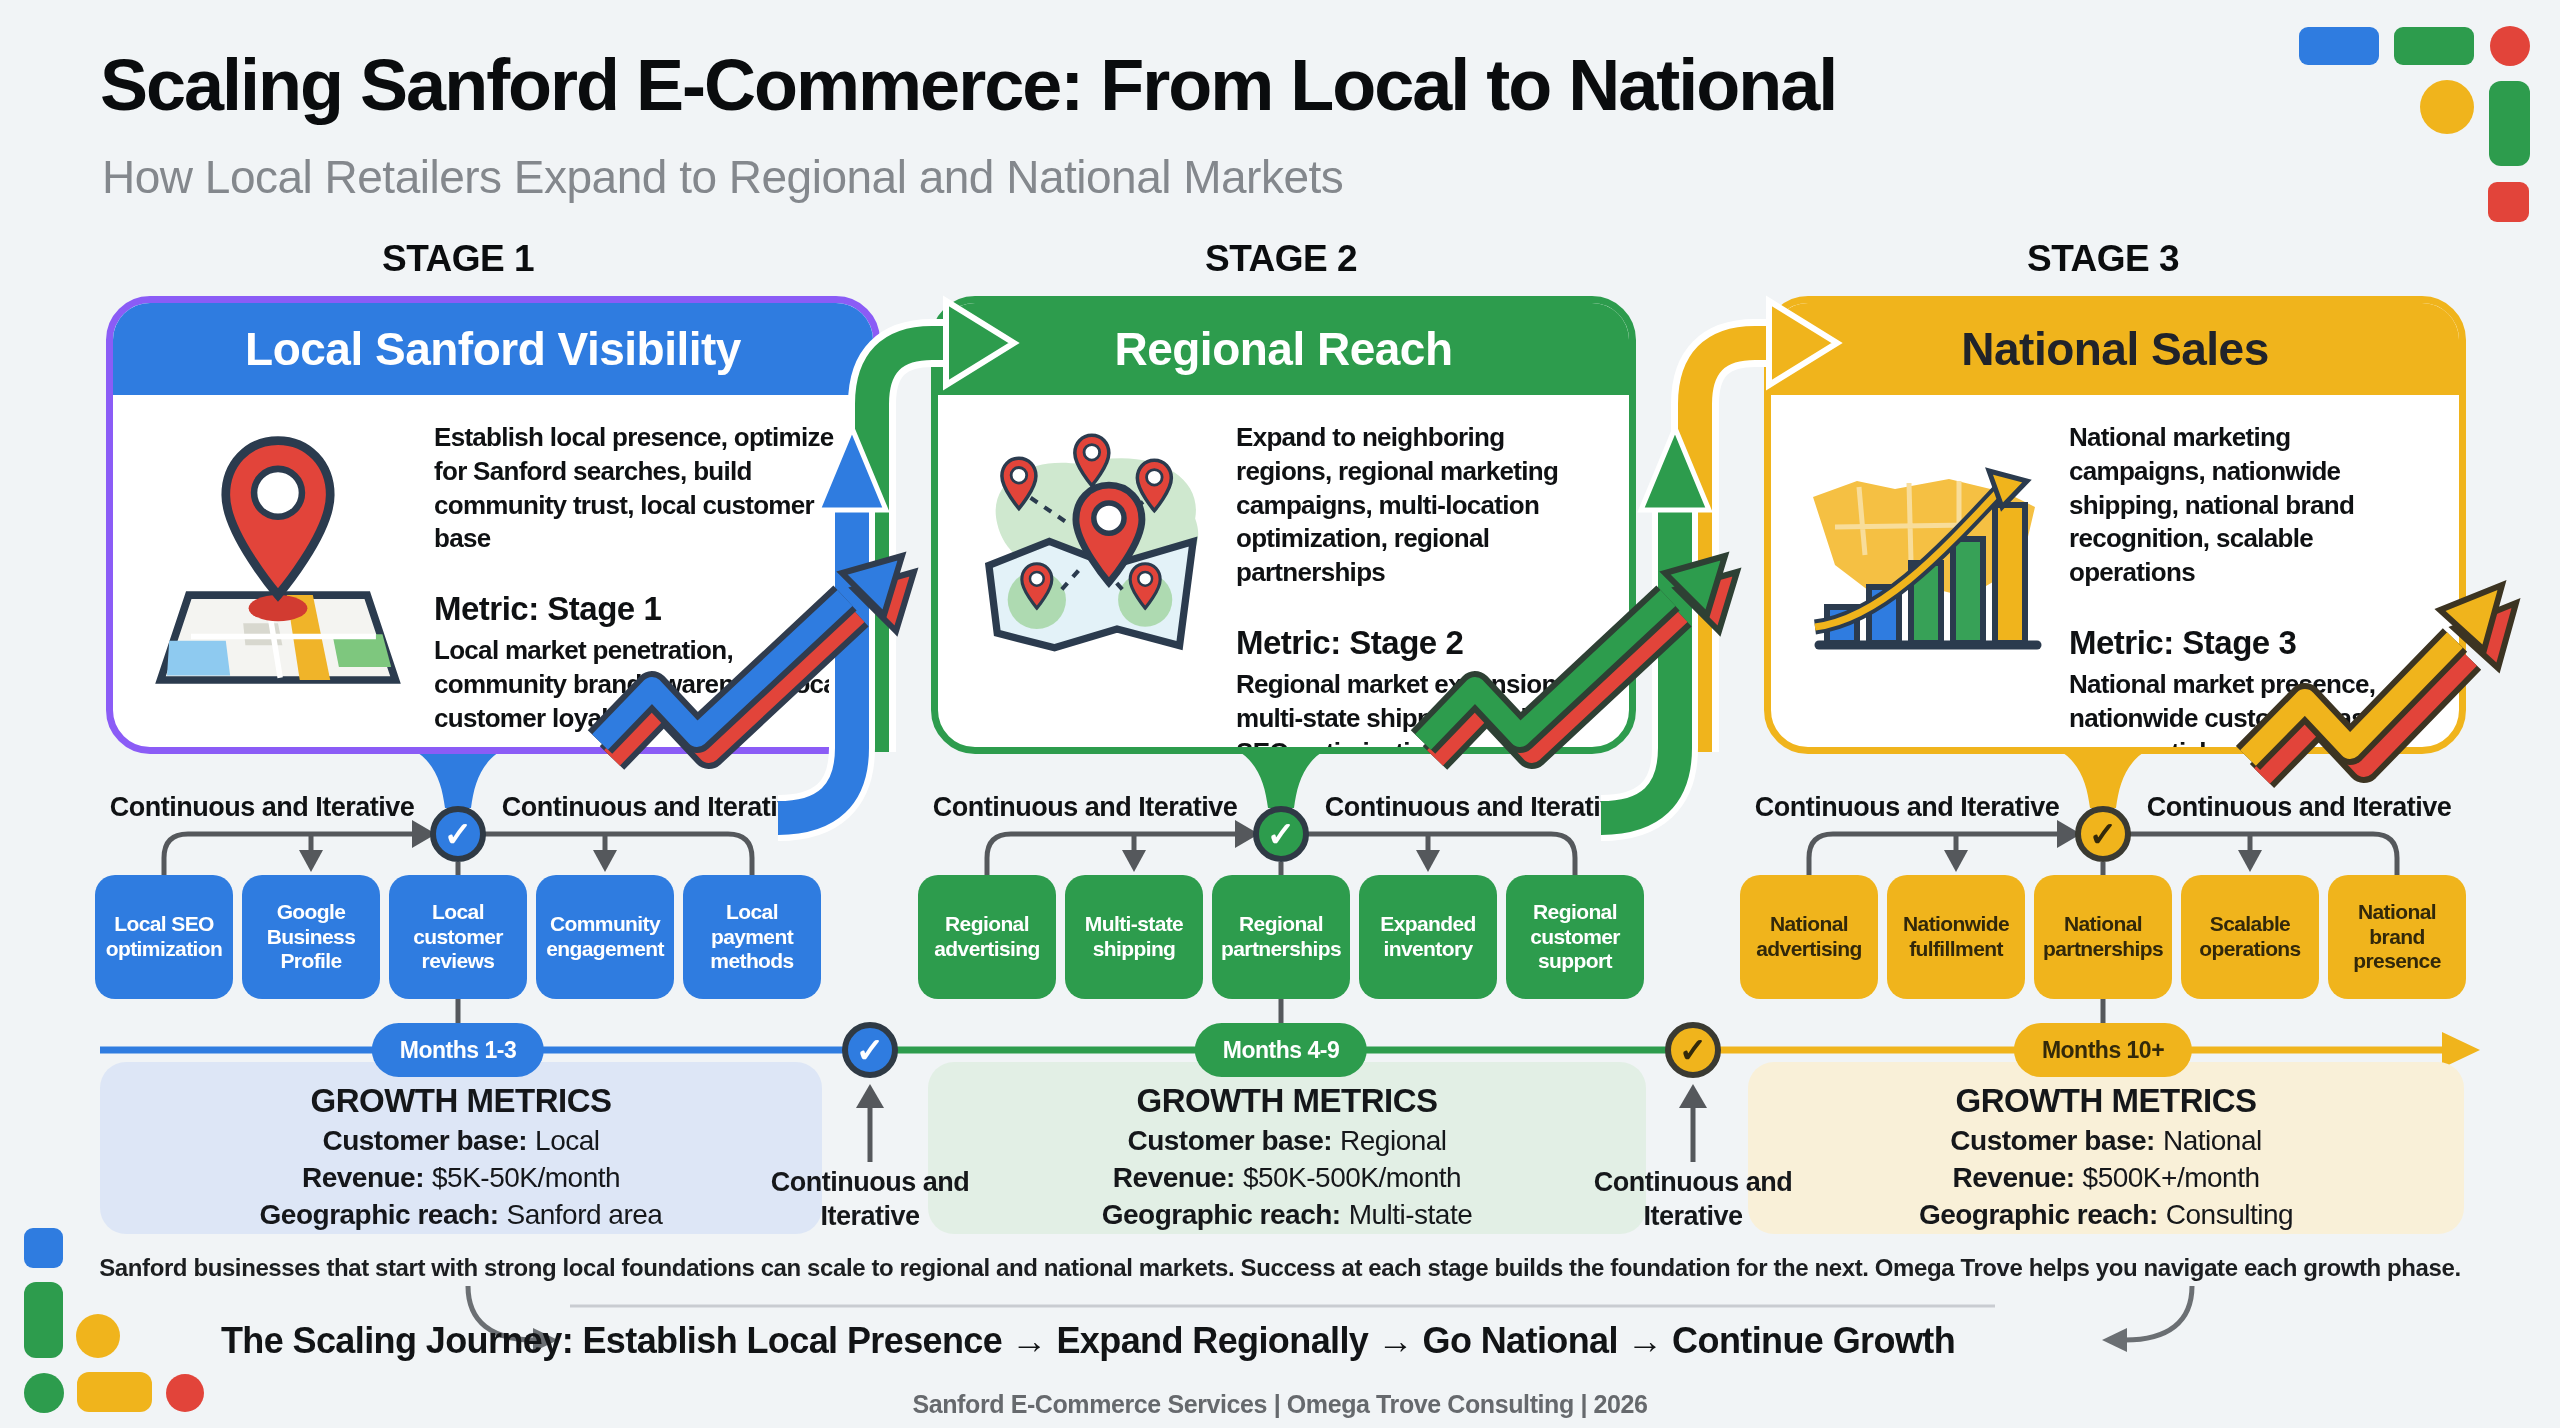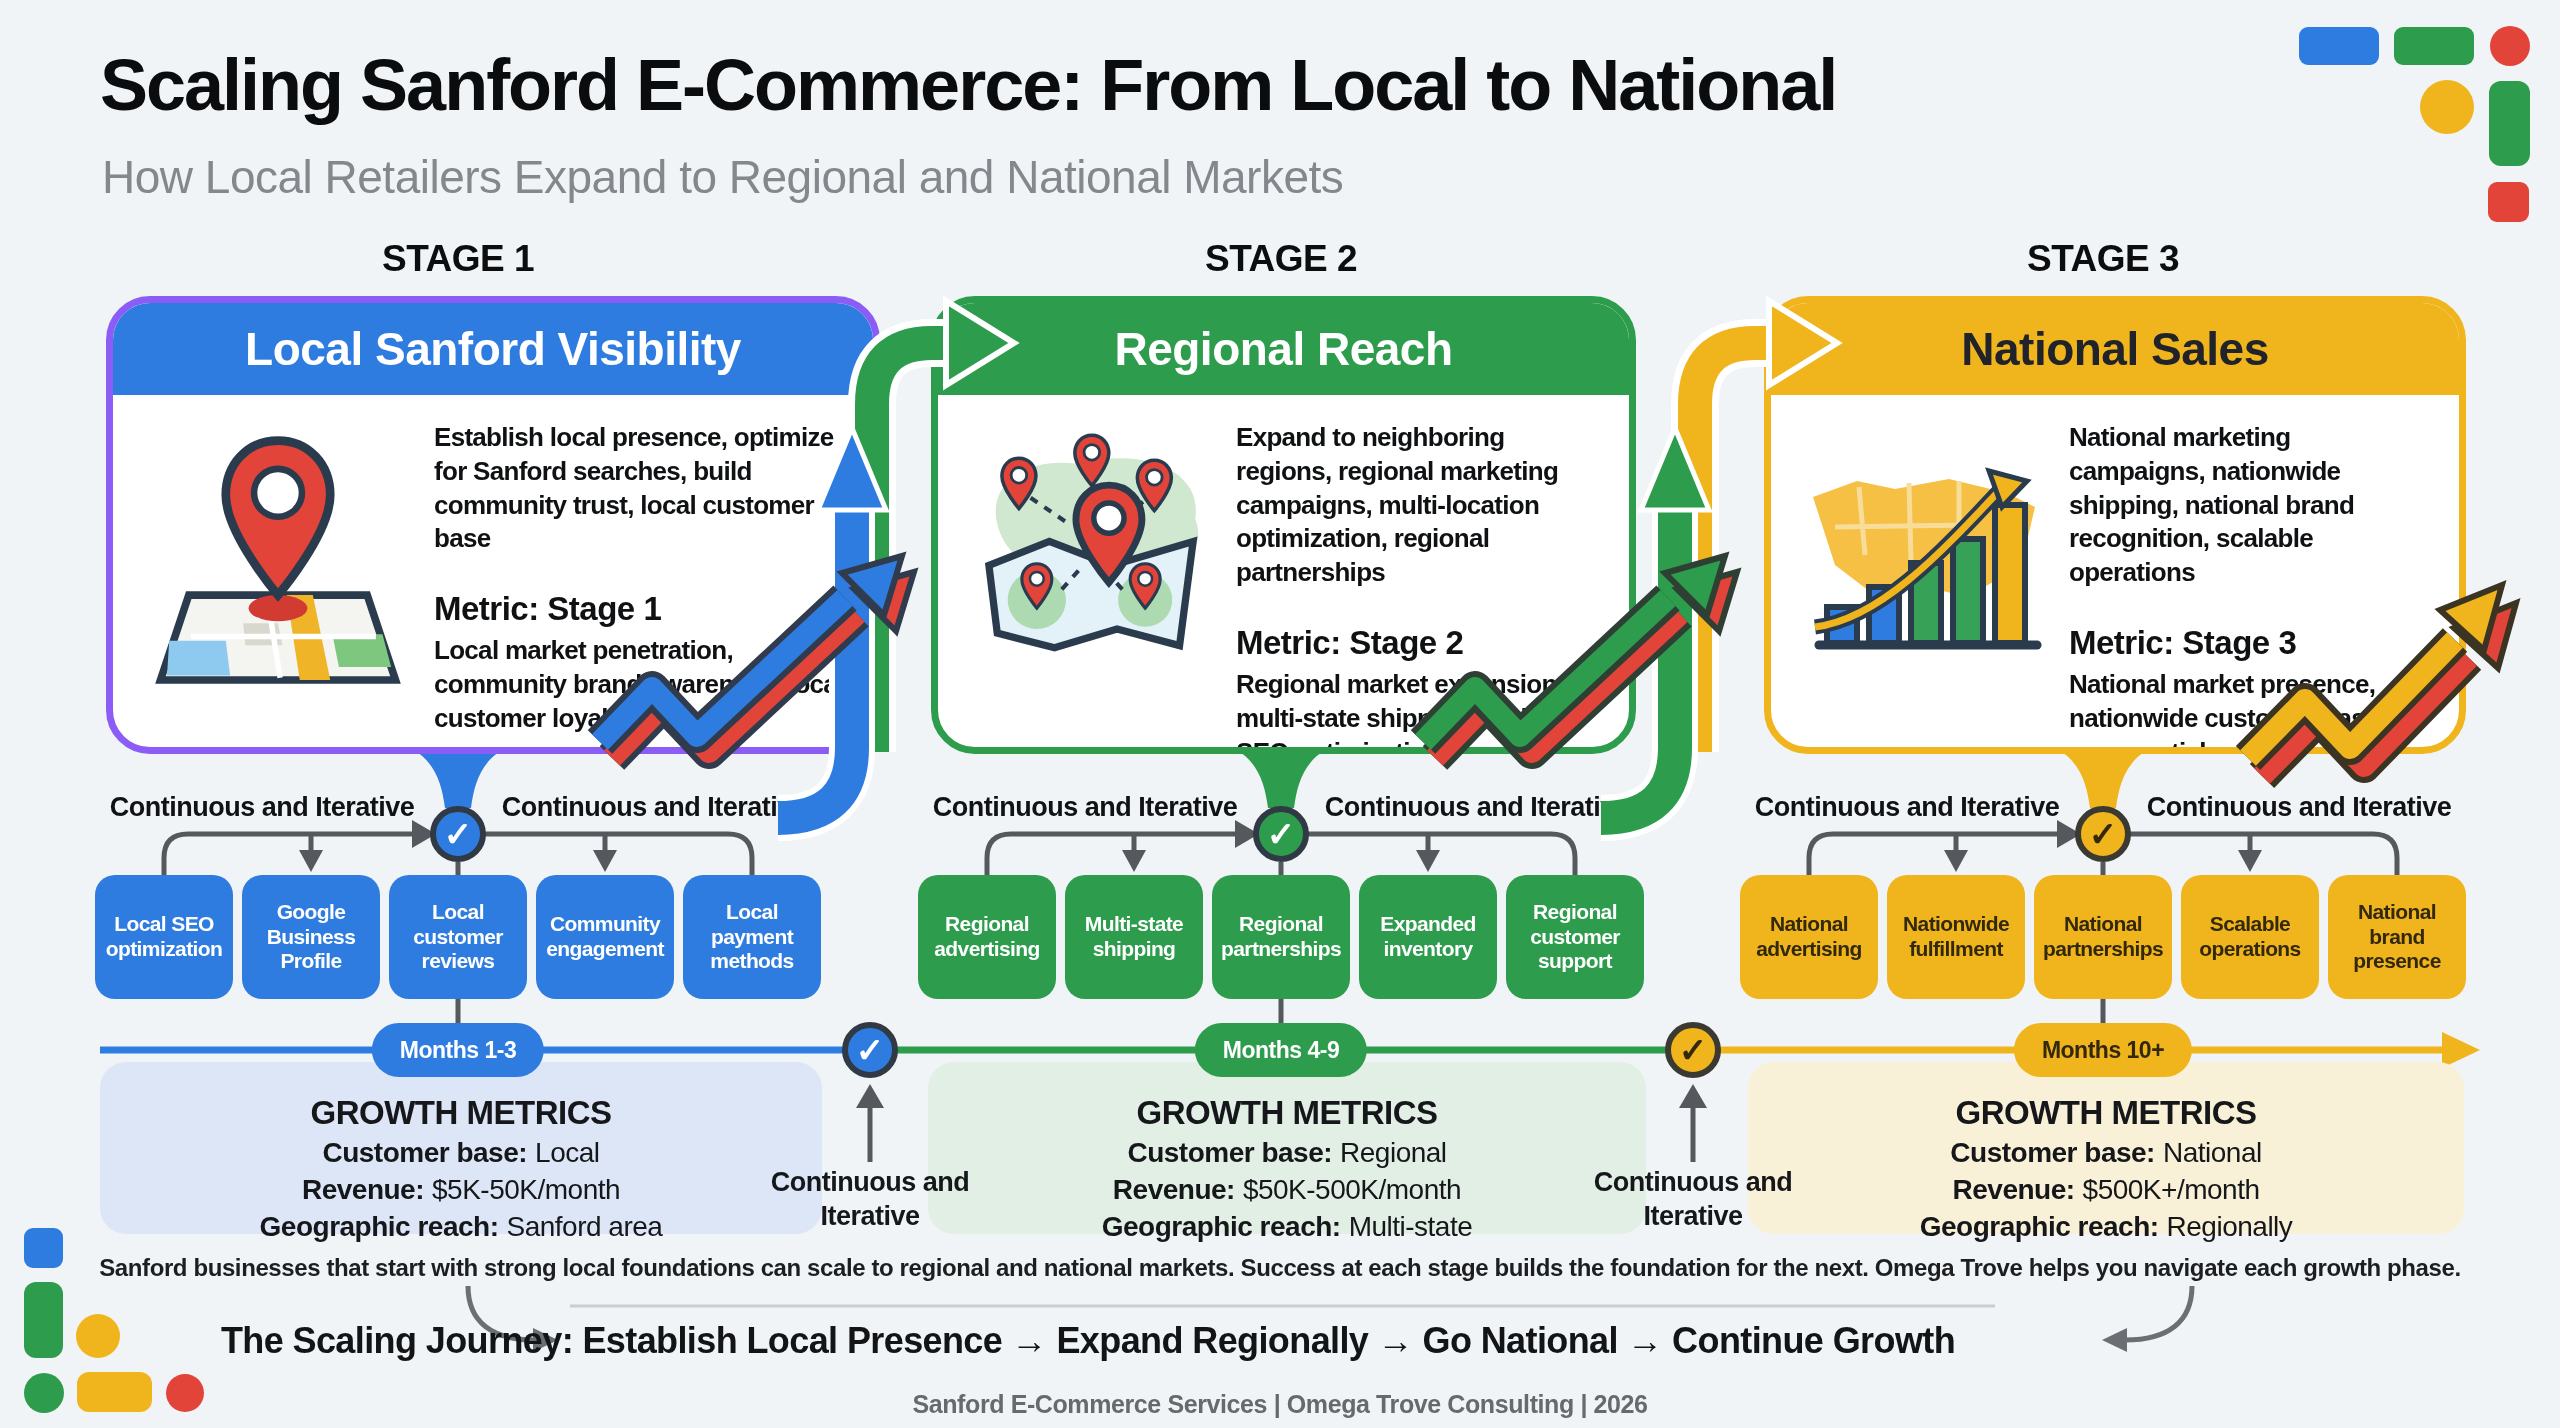--- a/index.html
+++ b/index.html
@@ -55,21 +55,21 @@
         justify-content:center;font-size:23px;font-weight:800;color:#fff;padding:0 28px;z-index:3;
         transform:translateX(-50%);white-space:nowrap;letter-spacing:-0.5px}
   .pill-blue{background:#2f7ce0}.pill-green{background:#2d9c4d}
   .pill-yellow{background:#f0b41c;color:#33290a}
 
   .panel{position:absolute;top:1062px;height:172px;border-radius:26px;z-index:1;text-align:center;
         color:#15171a;box-sizing:border-box}
   .panel1{left:100px;width:722px;background:#dde6f6}
   .panel2{left:928px;width:718px;background:#e2efe5}
   .panel3{left:1748px;width:716px;background:#f9f0d8}
-  .panel-heading{font-size:33px;font-weight:800;margin-top:32px;letter-spacing:-0.5px}
+  .panel-heading{font-size:33px;font-weight:800;margin-top:20px;letter-spacing:-0.5px}
   .panel-row{font-size:28px;margin-top:5px;letter-spacing:-0.5px}
   .row-label{font-weight:800;margin-right:8px}
   .row-value{font-weight:500}
 
   .tl-label{position:absolute;top:1166px;width:250px;text-align:center;font-size:27px;font-weight:800;
         color:#15171a;line-height:1.25;z-index:2;letter-spacing:-0.5px}
 
   .summary{position:absolute;left:0;top:1254px;width:2560px;text-align:center;font-size:24px;
         font-weight:700;color:#1c1e20;letter-spacing:-0.4px;white-space:nowrap;z-index:2}
   .journey{position:absolute;left:0;top:1320px;width:2176px;text-align:center;font-size:36px;
@@ -303,21 +303,21 @@
     <div class="panel-heading">GROWTH METRICS</div>
     <div class="panel-row"><span class="row-label">Customer base:</span><span class="row-value">Regional</span></div>
     <div class="panel-row"><span class="row-label">Revenue:</span><span class="row-value">$50K-500K/month</span></div>
     <div class="panel-row"><span class="row-label">Geographic reach:</span><span class="row-value">Multi-state</span></div>
   </div>
 
   <div class="panel panel3">
     <div class="panel-heading">GROWTH METRICS</div>
     <div class="panel-row"><span class="row-label">Customer base:</span><span class="row-value">National</span></div>
     <div class="panel-row"><span class="row-label">Revenue:</span><span class="row-value">$500K+/month</span></div>
-    <div class="panel-row"><span class="row-label">Geographic reach:</span><span class="row-value">Regionally</span></div>
+    <div class="panel-row"><span class="row-label">Geographic reach:</span><span class="row-value">Consulting</span></div>
   </div>
 
   <div class="summary">Sanford businesses that start with strong local foundations can scale to regional and national markets. Success at each stage builds the foundation for the next. Omega Trove helps you navigate each growth phase.</div>
   <div class="journey">The Scaling Journey: Establish Local Presence → Expand Regionally → Go National → Continue Growth</div>
   <div class="credit">Sanford E-Commerce Services | Omega Trove Consulting | 2026</div>
 
   <div class="deco" style="left:2299px;top:27px;width:80px;height:38px;border-radius:9px;background:#2f7ce0"></div>
   <div class="deco" style="left:2394px;top:27px;width:80px;height:38px;border-radius:9px;background:#2d9c4d"></div>
   <div class="deco" style="left:2490px;top:26px;width:40px;height:40px;border-radius:50%;background:#e2443a"></div>
   <div class="deco" style="left:2420px;top:80px;width:54px;height:54px;border-radius:50%;background:#f0b41c"></div>

